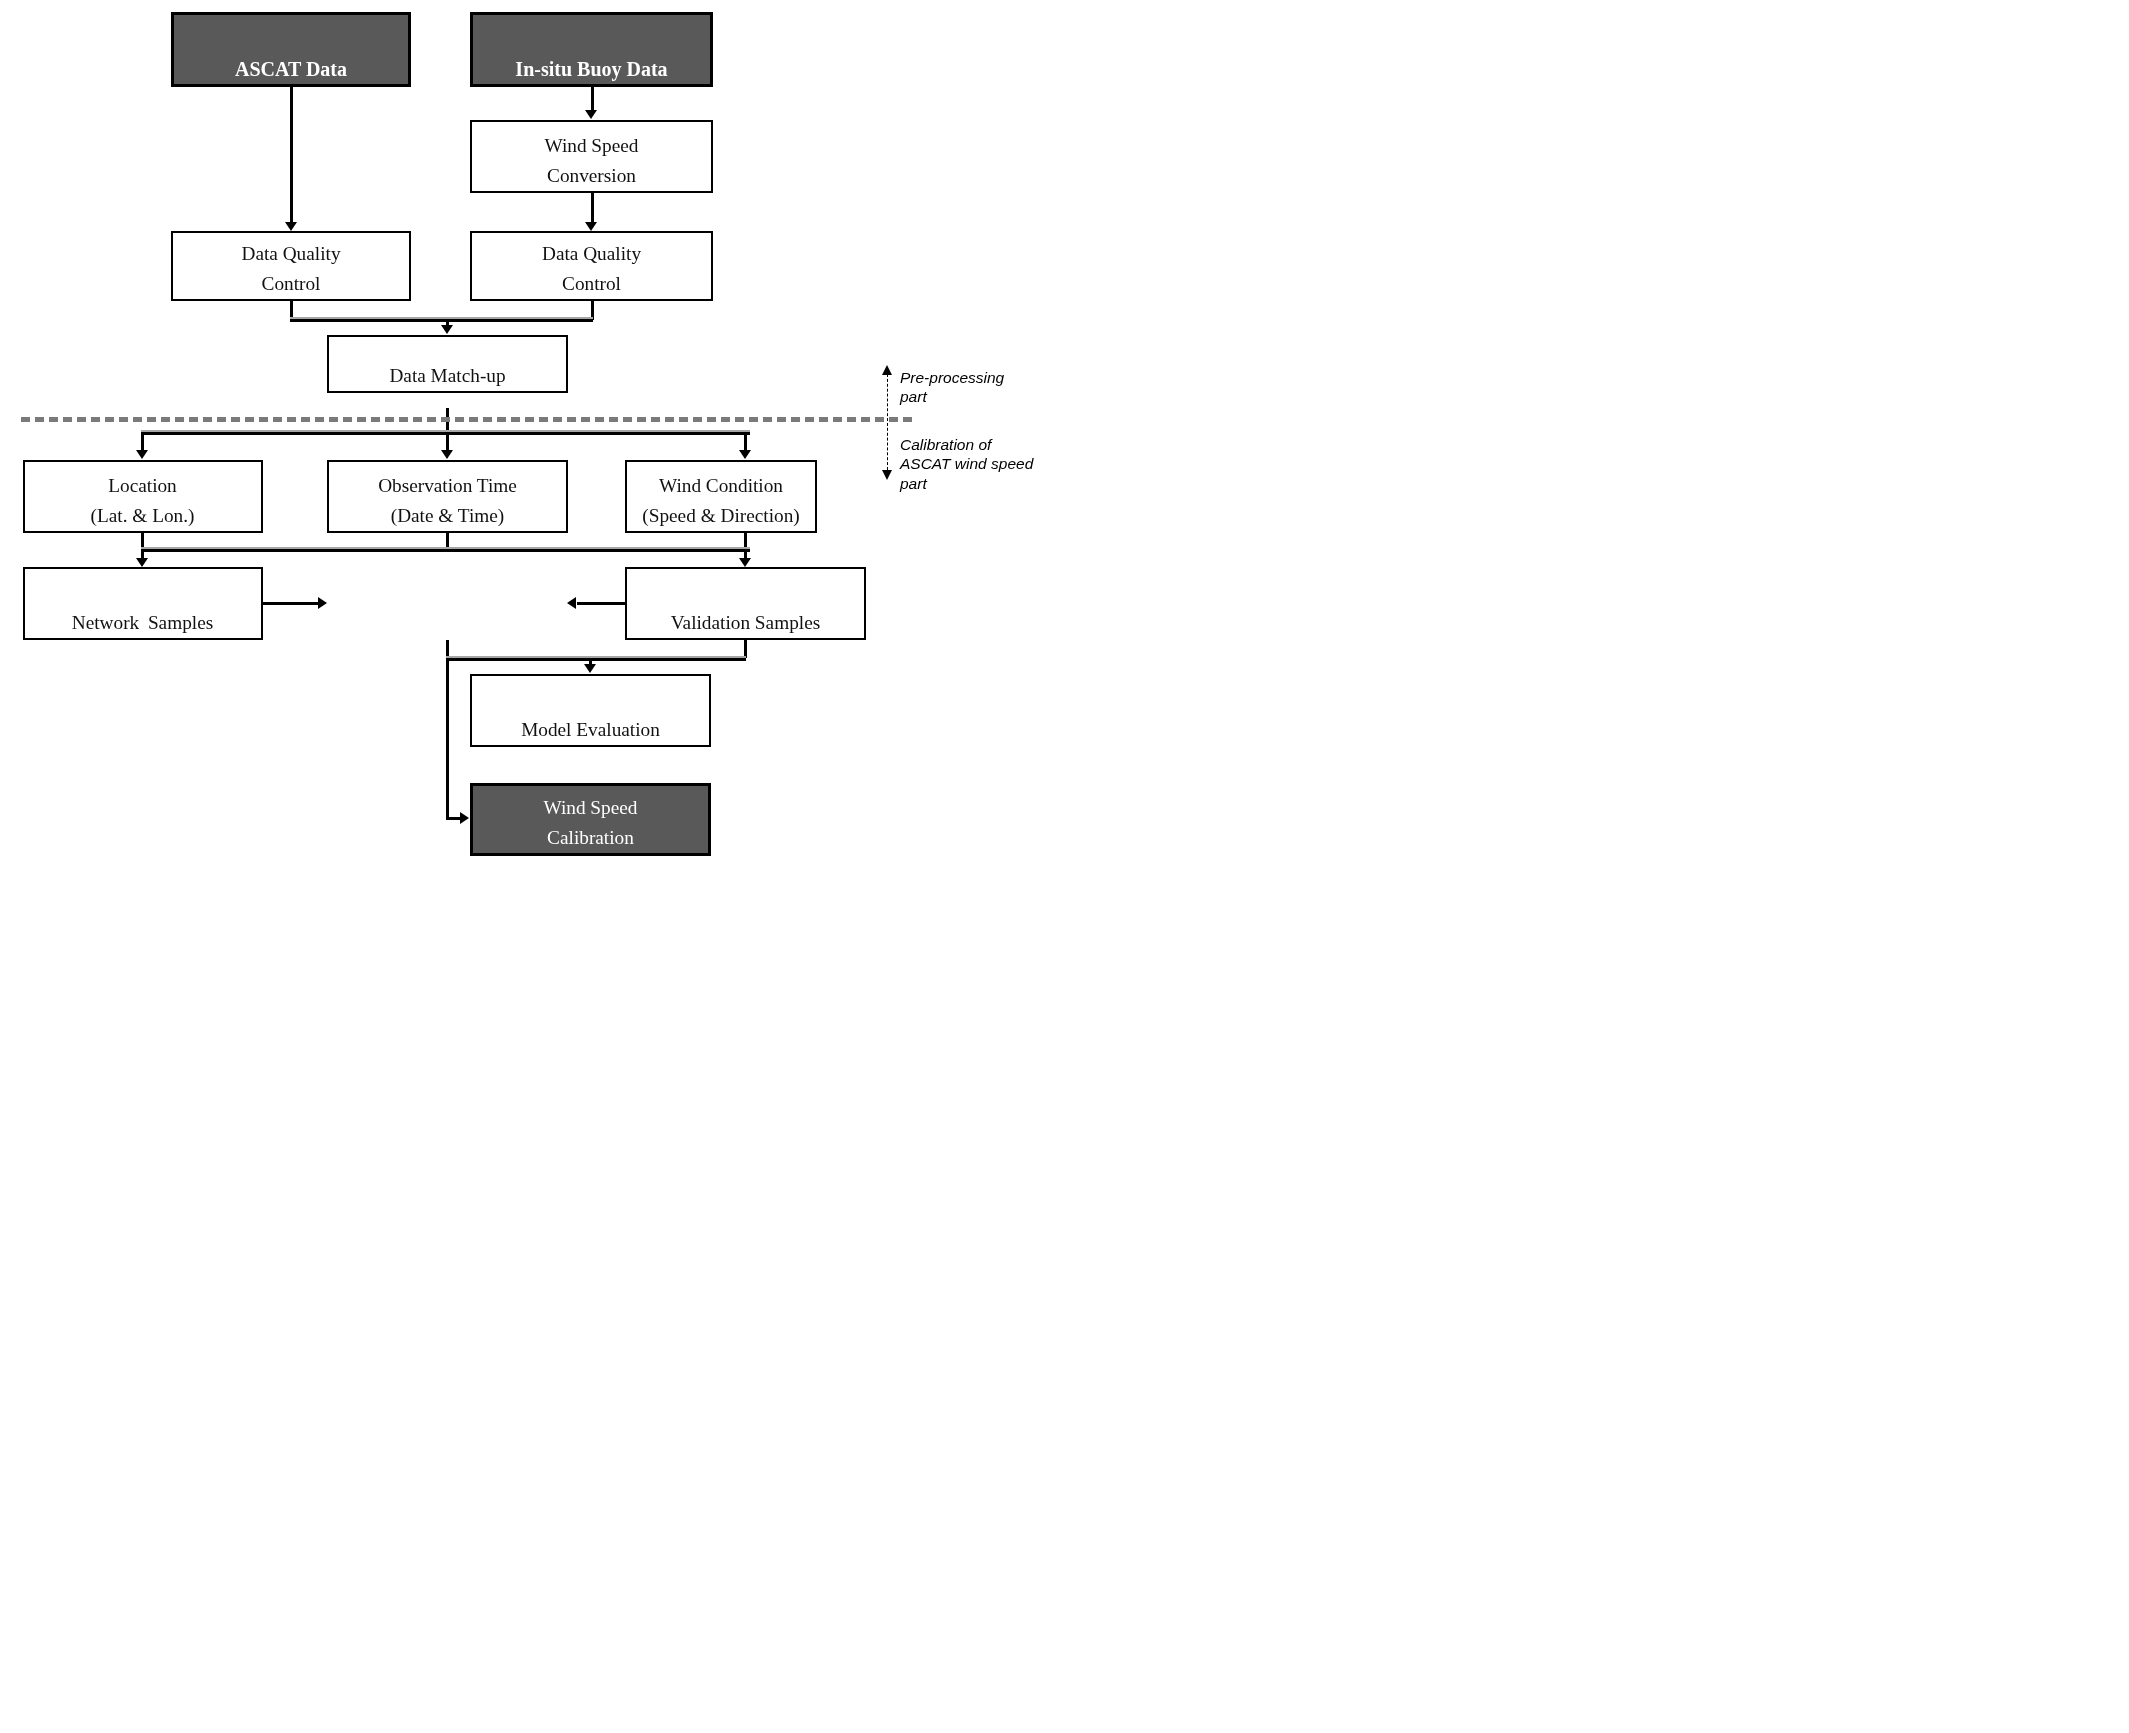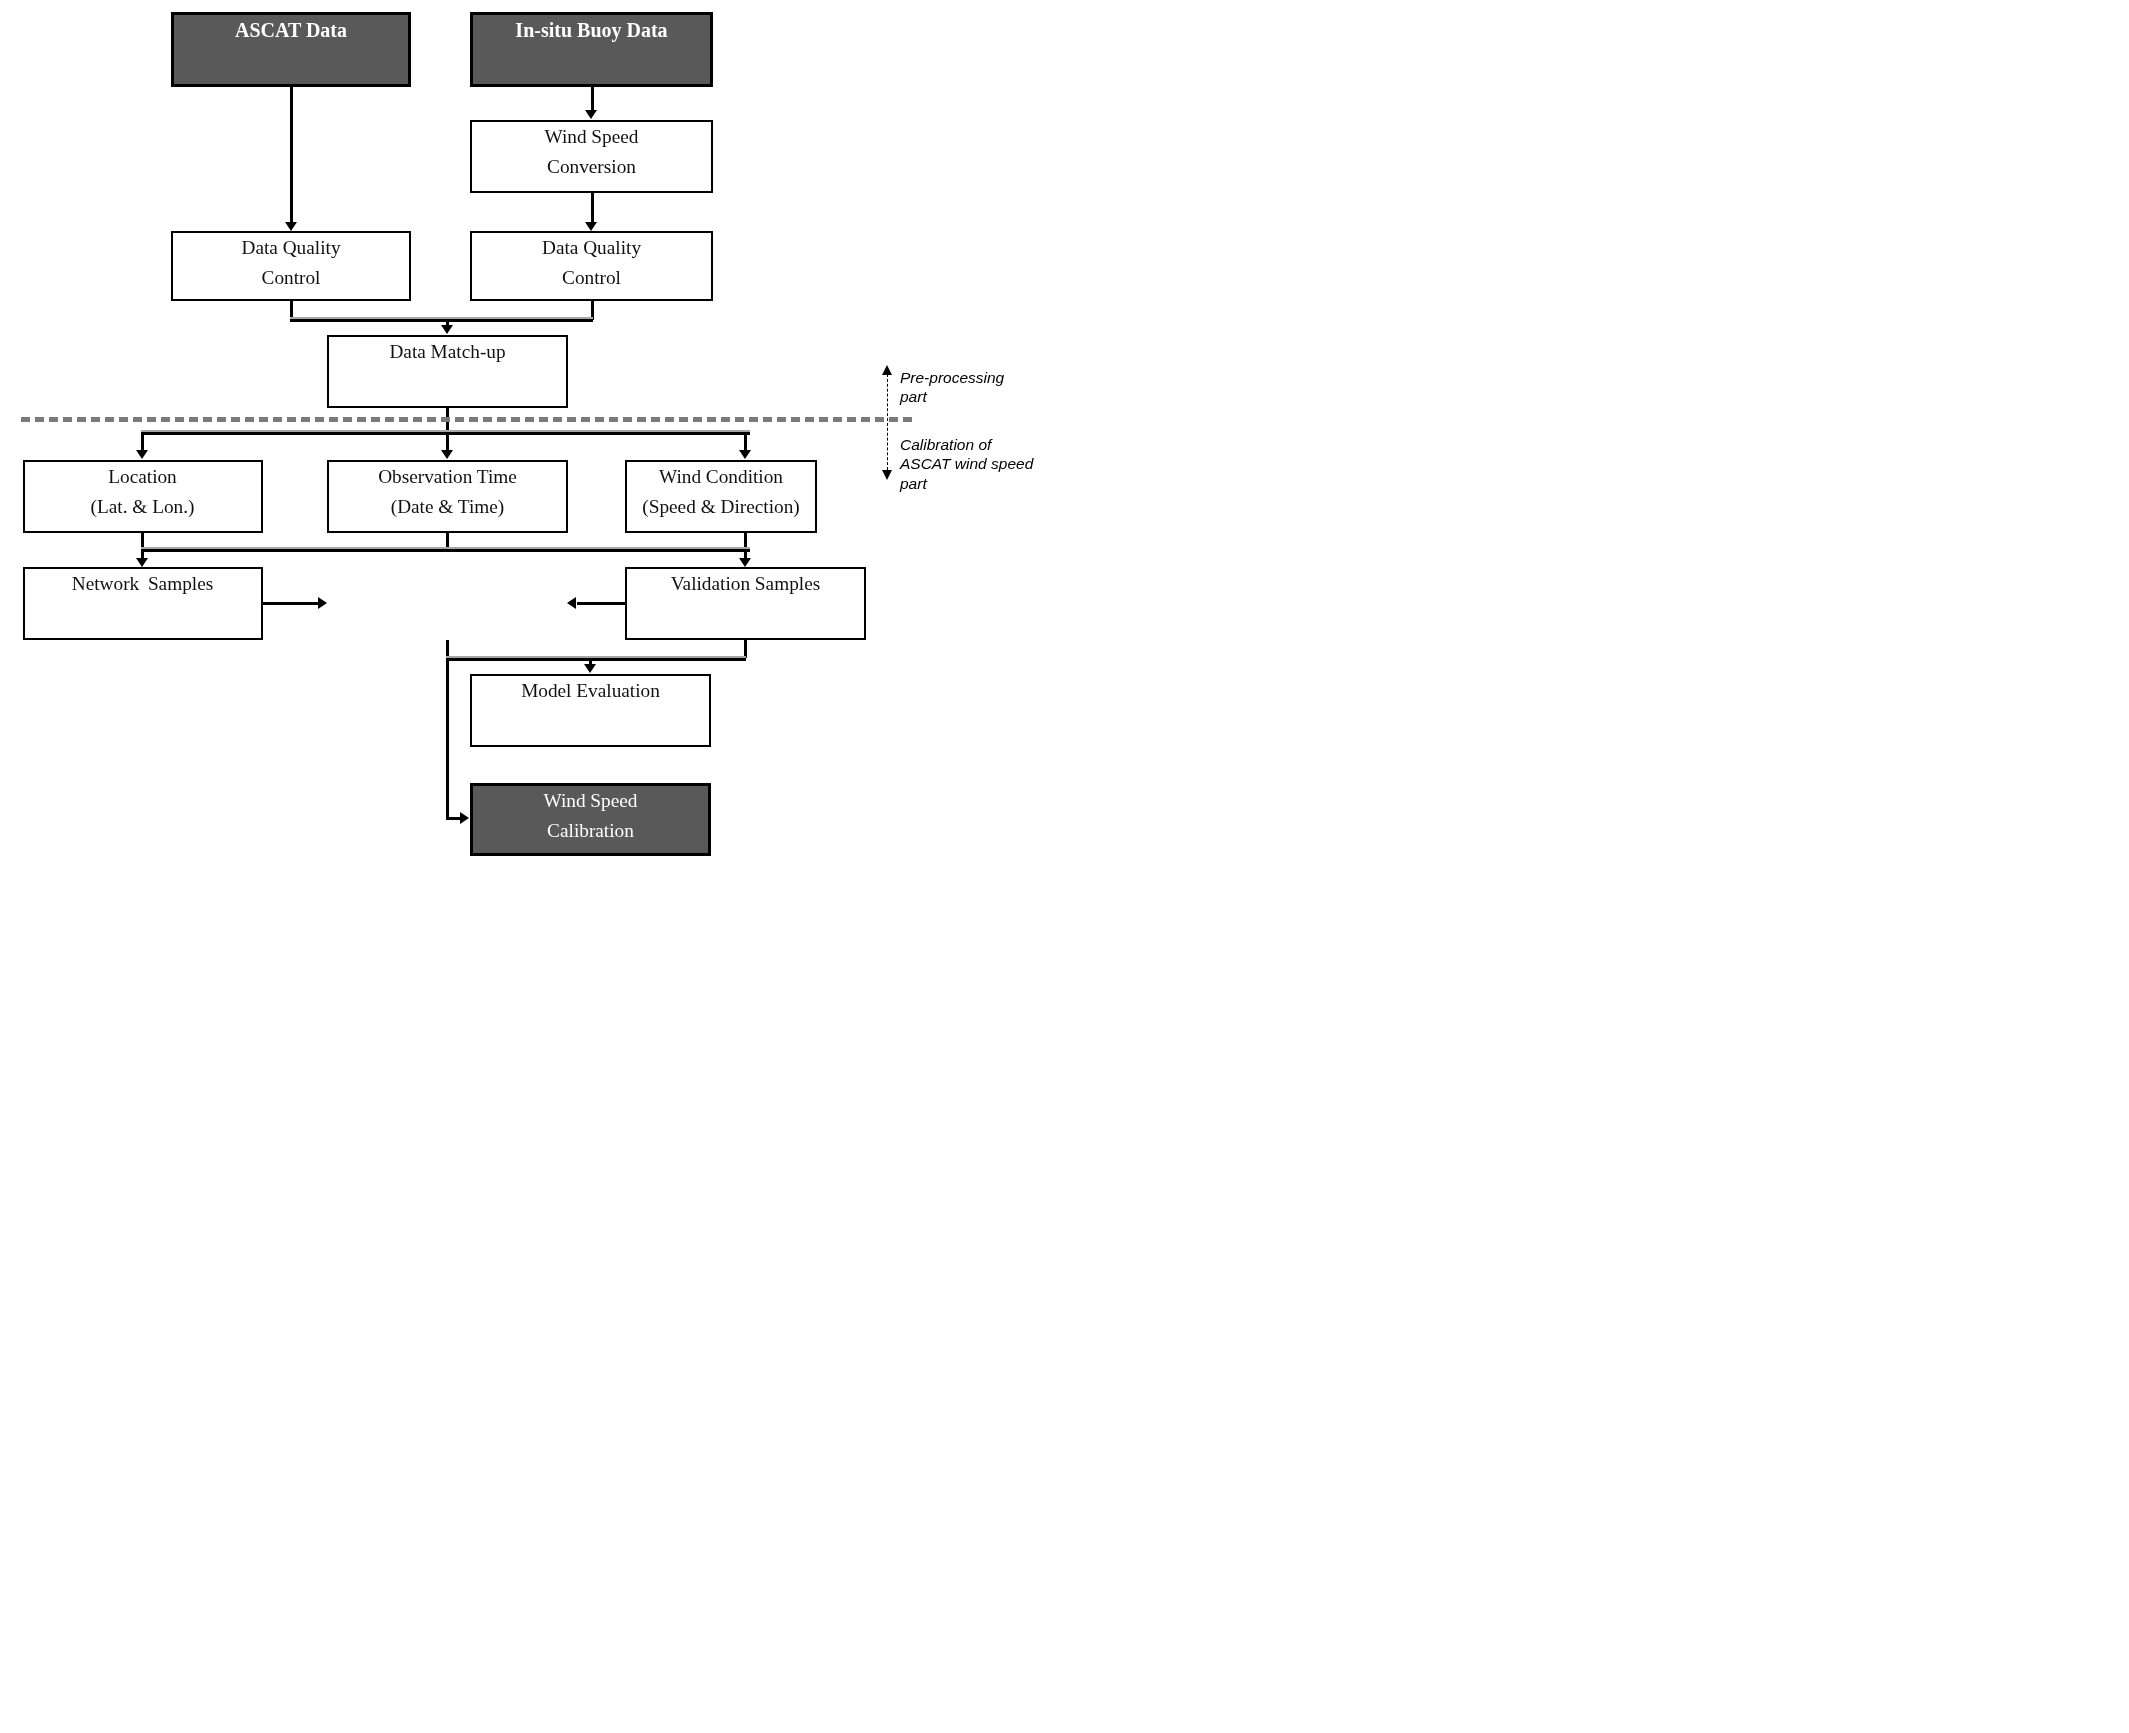--- a/index.html
+++ b/index.html
@@ -9,21 +9,21 @@
     --shadow:#a6a6a6;
     --darktext:#ffffff;
   }
   html,body{margin:0;padding:0;background:#ffffff;}
   .canvas{
     position:relative;width:1065px;height:867px;background:#ffffff;
     font-family:"Liberation Serif","DejaVu Serif",serif;overflow:hidden;
   }
   .node{
     position:absolute;box-sizing:border-box;border:2.6px solid var(--border);
-    background:#ffffff;display:flex;align-items:flex-start;justify-content:center;
+    background:#ffffff;display:flex;align-items:flex-end;justify-content:center;
     text-align:center;color:#111;font-size:19.3px;line-height:30px;
   }
   .node.dark{background:var(--dark-fill);color:var(--darktext);border-width:3.2px;}
   .node.bold{font-weight:bold;font-size:20px;}
   .node .ln{display:block;}
   .node.wordgap{word-spacing:0.2em;}
   .vline{position:absolute;width:2.6px;background:var(--border);}
   .hplain{position:absolute;height:2.6px;background:var(--border);}
   .hshadow{position:absolute;height:4.5px;
     background:linear-gradient(to bottom,var(--shadow) 0 42%,var(--border) 42% 100%);}
@@ -79,21 +79,21 @@
       <span class="ln">Control</span>
     </div>
   </div>
   <div class="node" style="left:470px;top:231px;width:243px;height:70px">
     <div>
       <span class="ln">Data Quality</span>
       <span class="ln">Control</span>
     </div>
   </div>
 
-  <div class="node" style="left:327px;top:335px;width:241px;height:73px">
+  <div class="node" style="left:327px;top:335px;width:241px;height:58px">
     <div>
         <span class="ln">Data Match-up</span>
       </div>
   </div>
 
   <div class="node" style="left:22.5px;top:460px;width:240px;height:73px">
     <div>
       <span class="ln">Location</span>
       <span class="ln">(Lat. &amp; Lon.)</span>
     </div>

